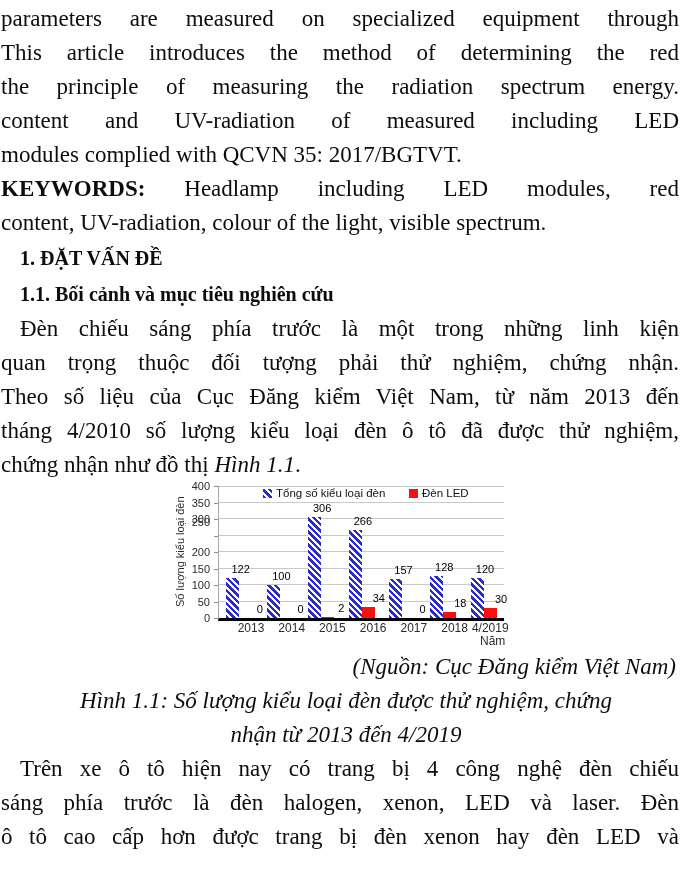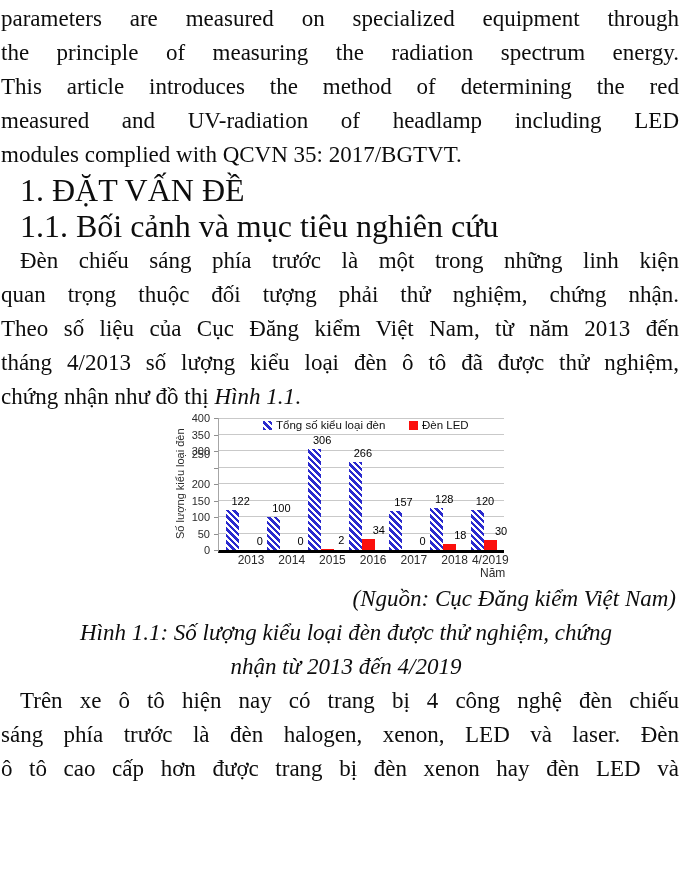--- a/index.html
+++ b/index.html
@@ -16,21 +16,21 @@
     font-size: 23px; line-height: 34px; height: 34px; overflow: hidden;
     text-align: justify; text-align-last: justify;
     padding: 0 1px;
   }
   .ln.tl { text-align-last: left; }
   .ln.ind { text-indent: 19px; }
   .ln b { font-weight: bold; }
   .fig-ref { font-style: italic; }
 
   .h1, .h2 {
-    font-size: 32px; font-weight: normal; line-height: 36px; height: 36px;
+    font-size: 20px; font-weight: bold; line-height: 36px; height: 36px;
     padding-left: 20px; overflow: hidden;
   }
 
   
   .chart {
     position: relative;
     width: 344px; height: 168px;
     margin-left: 168px;
     font-family: "Liberation Sans", "DejaVu Sans", sans-serif;
     color: #2b2b2b;
@@ -80,35 +80,39 @@
     padding-left: 12px;
   }
 </style>
 </head>
 <body>
 
 <div class="page">
 
   <div>
     <div class="ln">parameters are measured on specialized equipment through</div>
+    <div class="ln">This article introduces the method of determining the red</div>
     <div class="ln">the principle of measuring the radiation spectrum energy.</div>
-    <div class="ln">This article introduces the method of determining the red</div>
-    <div class="ln">measured and UV-radiation of headlamp including LED</div>
+    <div class="ln">content and UV-radiation of measured including LED</div>
     <div class="ln tl">modules complied with QCVN 35: 2017/BGTVT.</div>
   </div>
 
+  <div>
+    <div class="ln"><b>KEYWORDS:</b><span> Headlamp including LED modules, red</span></div>
+    <div class="ln tl">content, UV-radiation, colour of the light, visible spectrum.</div>
+  </div>
 
   <div class="h1">1. ĐẶT VẤN ĐỀ</div>
   <div class="h2">1.1. Bối cảnh và mục tiêu nghiên cứu</div>
 
   <div>
     <div class="ln ind">Đèn chiếu sáng phía trước là một trong những linh kiện</div>
     <div class="ln">quan trọng thuộc đối tượng phải thử nghiệm, chứng nhận.</div>
     <div class="ln">Theo số liệu của Cục Đăng kiểm Việt Nam, từ năm 2013 đến</div>
-    <div class="ln">tháng 4/2013 số lượng kiểu loại đèn ô tô đã được thử nghiệm,</div>
+    <div class="ln">tháng 4/2010 số lượng kiểu loại đèn ô tô đã được thử nghiệm,</div>
     <div class="ln tl"><span>chứng nhận như đồ thị </span><span class="fig-ref">Hình 1.1</span><span>.</span></div>
   </div>
 
   <div class="chart">
     <div class="y-title">Số lượng kiểu loại đèn</div>
     <div class="plot">
       <div class="legend-item" style="left:44px">
         <span class="legend-swatch" id="swatch-0" style="background: repeating-linear-gradient(45deg, rgb(42, 42, 206) 0px, rgb(42, 42, 206) 2.6px, rgb(255, 255, 255) 2.6px, rgb(255, 255, 255) 4.6px);"></span>
         <span>Tổng số kiểu loại đèn</span>
       </div>

